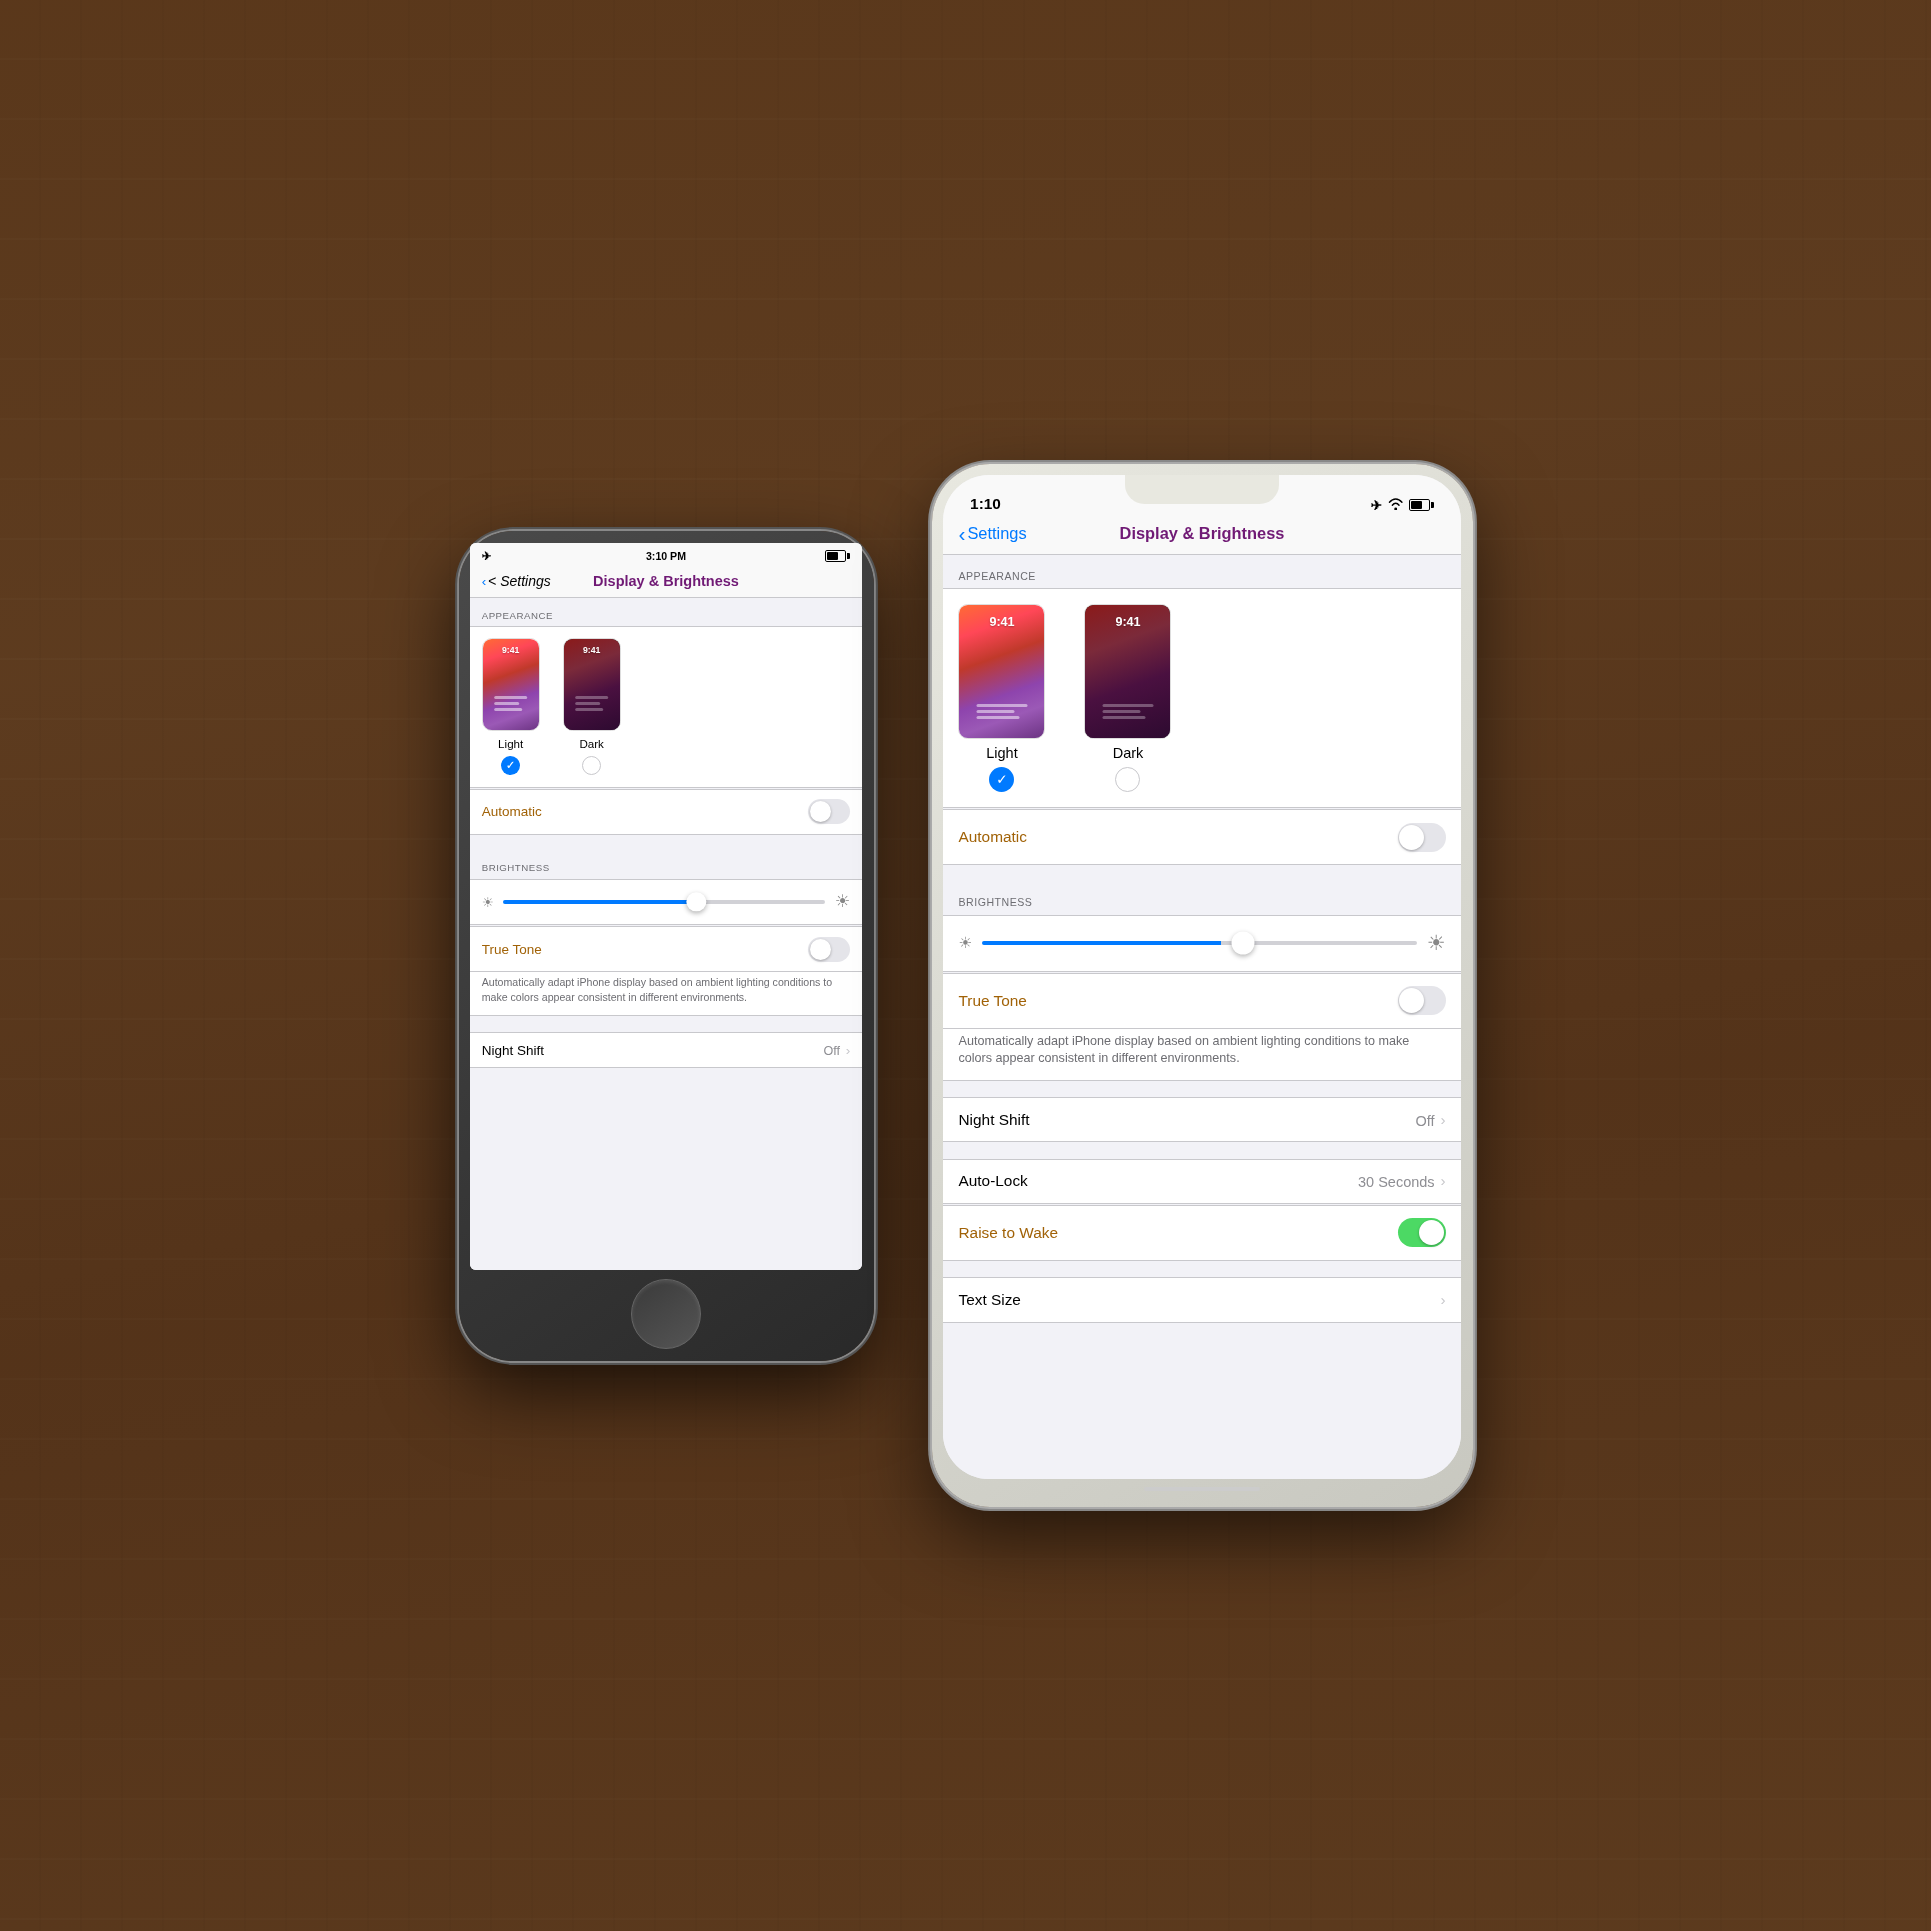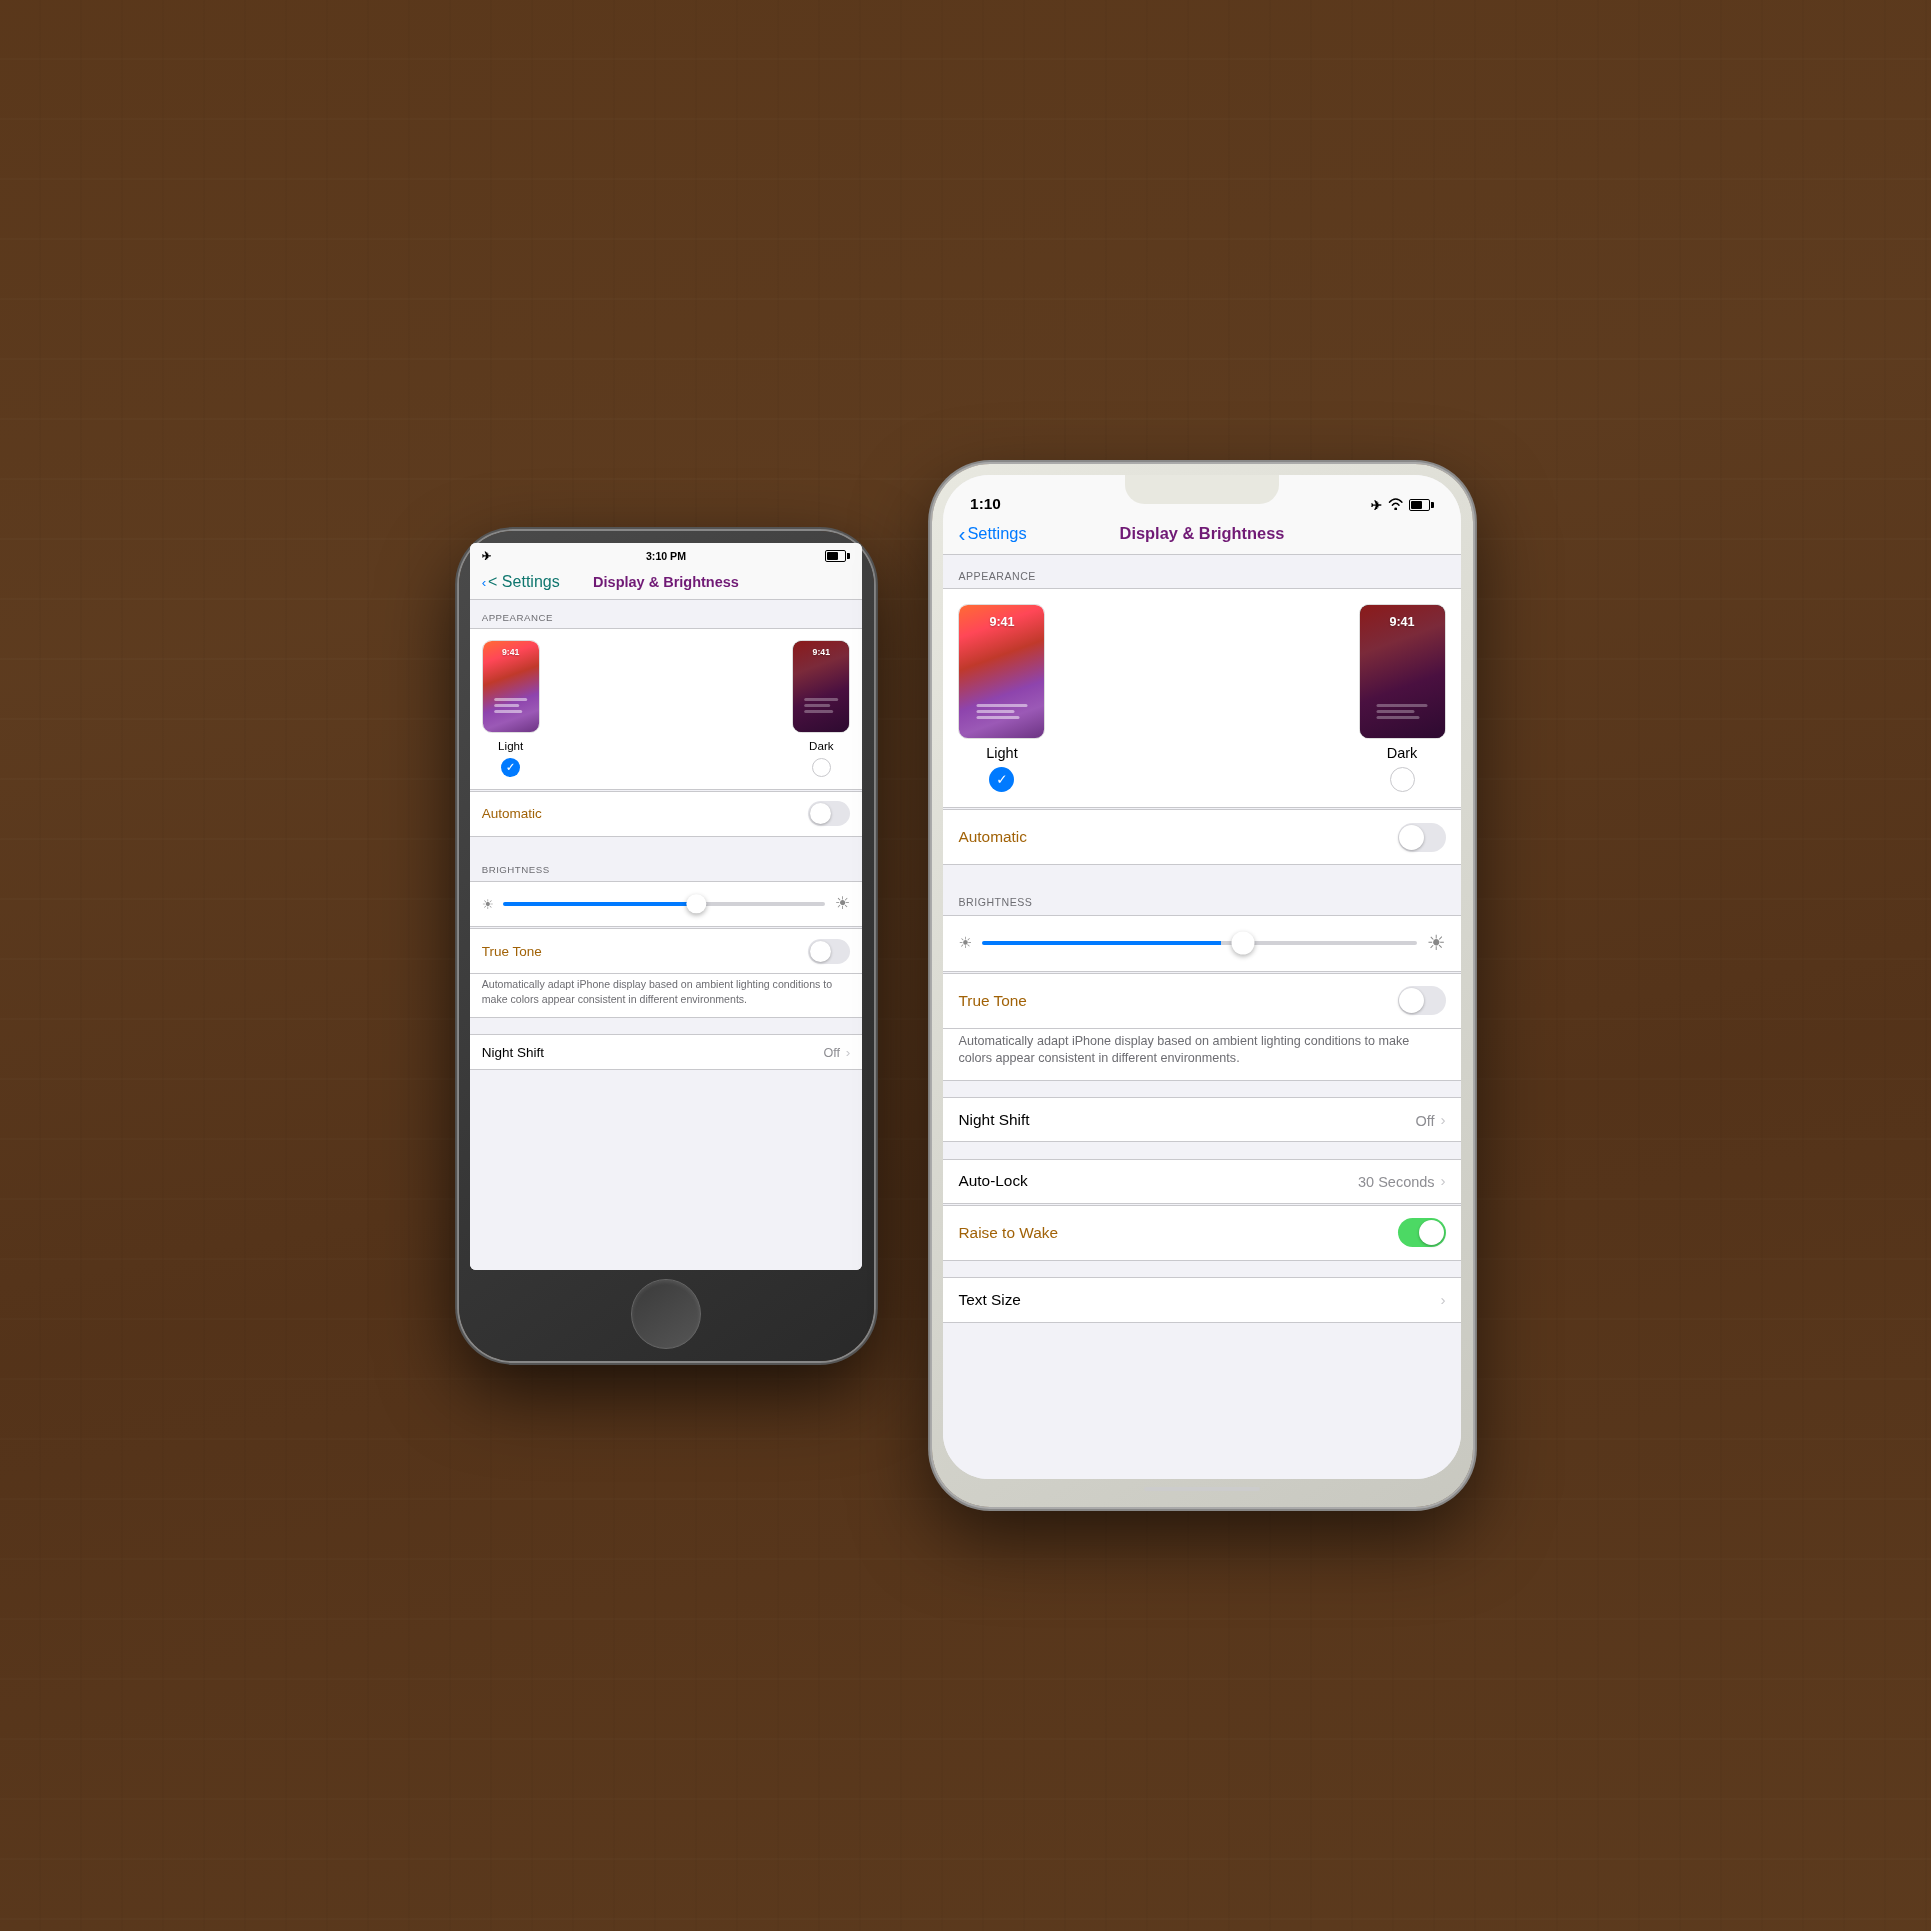--- a/index.html
+++ b/index.html
@@ -233,21 +233,21 @@
       background: #fff;
       margin: 0;
       padding: 15.4px;
       border-top: 1px solid #c8c8cc;
       border-bottom: 1px solid #c8c8cc;
     }
     .appearance-section.se { padding: 11.6px; }
 
     .appearance-choices {
       display: flex;
-      justify-content: space-between;
+      justify-content: flex-start;
       gap: 31px;
     }
     .appearance-choices.se { gap: 23px; }
 
     .appearance-item {
       display: flex;
       flex-direction: column;
       align-items: center;
       gap: 5.8px;
     }
@@ -528,21 +528,21 @@
               <span class="battery-fill"></span>
             </span>
           <span class="battery-cap"></span>
         </span>
       </div>
     </div>
 
     <div class="settings-nav se">
       <span class="back-btn se">
         <span>‹</span>
-        <span style="font-size:16px;color:#0f766e;">&lt; Settings</span>
+        <span style="font-size:14px;color:#000000;font-style:italic;">&lt; Settings</span>
       </span>
       <span class="nav-title se">Display &amp; Brightness</span>
     </div>
 
     <div class="settings-content">
 
       <div class="section-header se">APPEARANCE</div>
 
       <div class="appearance-section se">
         <div class="appearance-choices se">

